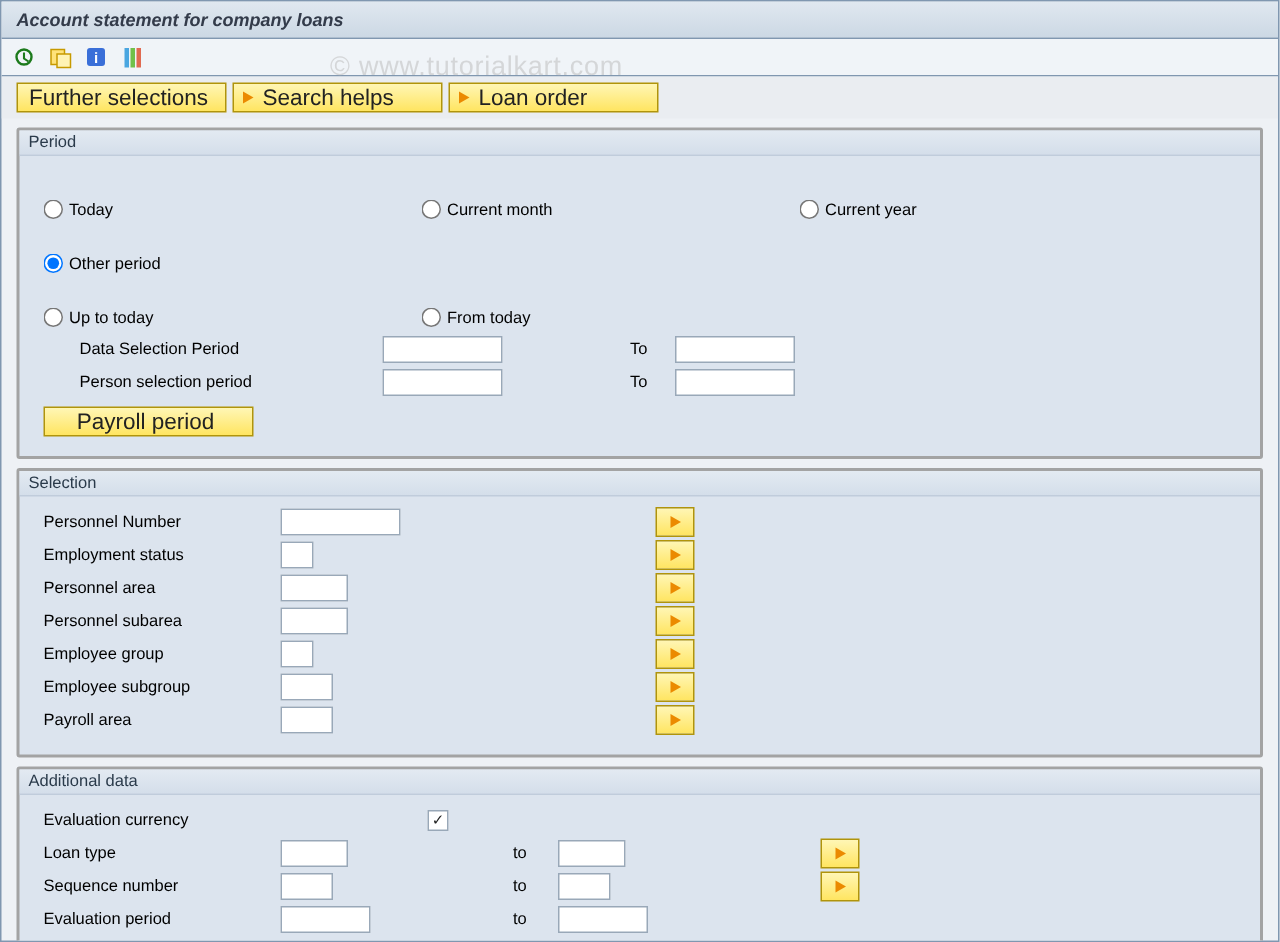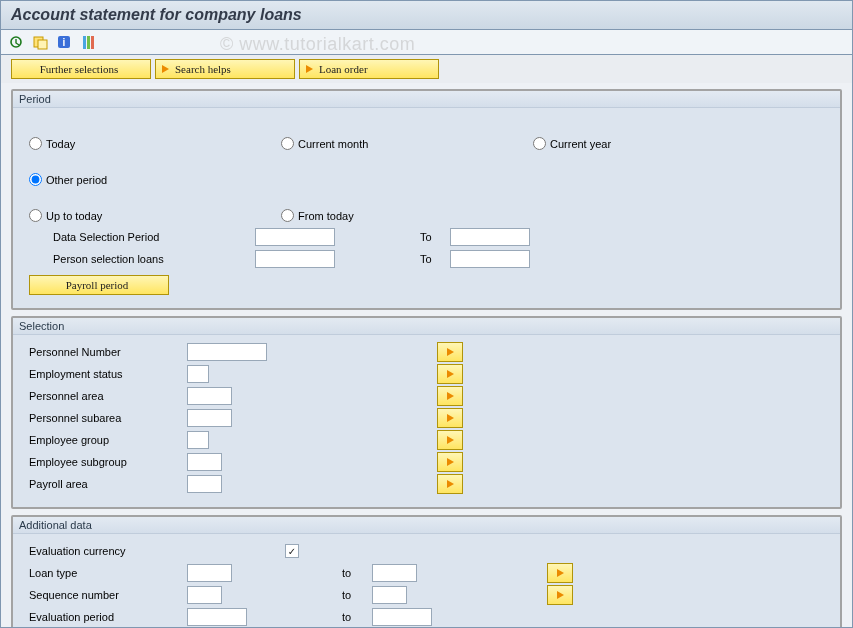--- a/index.html
+++ b/index.html
@@ -11,21 +11,21 @@
       height: 628px;
       border: 1px solid #8097b0;
       overflow: hidden;
     }
     .titlebar {
       background: linear-gradient(#e0e8f0, #ccd8e4);
       border-bottom: 1px solid #8097b0;
       padding: 5px 10px;
       font-weight: bold;
       font-style: italic;
-      font-size: 16px;
+      font-size: 12px;
       color: #333b4a;
     }
     .toolbar {
       background: #f0f4f8;
       border-bottom: 1px solid #8097b0;
       padding: 3px 6px;
       display: flex;
       gap: 6px;
       align-items: center;
     }
@@ -37,26 +37,25 @@
     .button-bar {
       background: #eaedf1;
       padding: 4px 10px;
       display: flex;
       gap: 4px;
     }
     .yb {
       background: linear-gradient(#fff6b5, #ffe561);
       border: 1px solid #b0940b;
       padding: 1px 10px 1px 6px;
-      font-size: 11px;
+      font-size: 15px;
       cursor: pointer;
       height: 20px;
       display: inline-flex; align-items: center; gap: 6px;
       color: #222;
-      font-family: Liberation Serif, serif;
     }
     .yb.wide { width: 140px; justify-content: center; }
     .yb.med { width: 140px; }
     .yb.small { width: 26px; height: 20px; justify-content: center; padding: 0; }
     .arrow-right {
       display: inline-block;
       width: 0; height: 0;
       border-top: 4px solid transparent;
       border-bottom: 4px solid transparent;
       border-left: 7px solid #eb8a00;
@@ -197,21 +196,21 @@
           <span>From today</span>
         </label>
     </div>
     <div class="row">
       <span class="lbl sub">Data Selection Period</span>
       <input class="inp w80" style="">
       <span class="to-lbl2">To</span>
       <input class="inp w80" style="">
     </div>
     <div class="row">
-      <span class="lbl sub">Person selection loans</span>
+      <span class="lbl sub">Person selection period</span>
       <input class="inp w80" style="">
       <span class="to-lbl2">To</span>
       <input class="inp w80" style="">
     </div>
     <div class="row" style="margin-top:4px;">
       <button class="yb wide" style="margin-left:4px;">Payroll period</button>
     </div>
   </div>
 </div>
 

